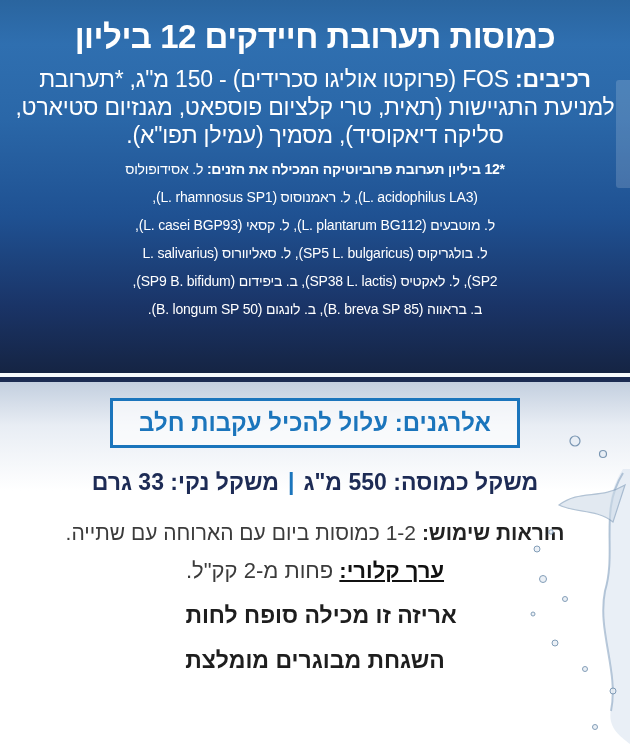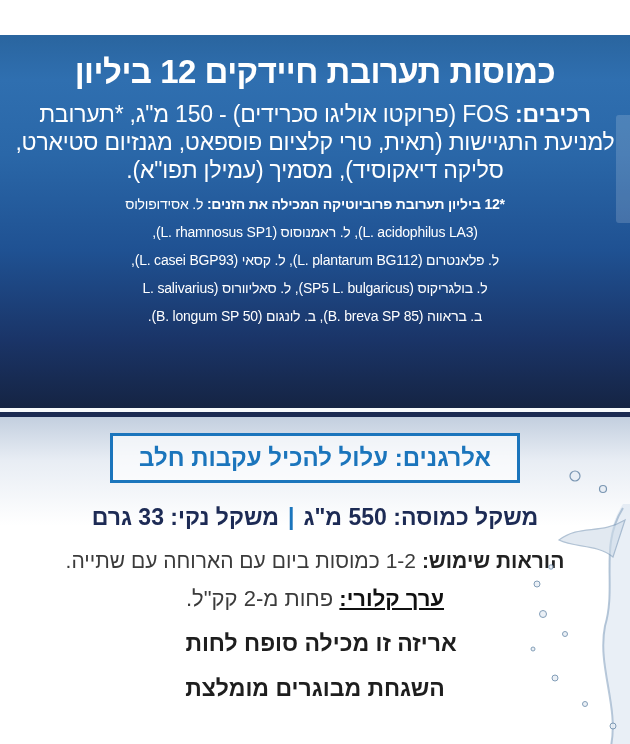--- a/index.html
+++ b/index.html
@@ -5,21 +5,20 @@
   html,body{margin:0;padding:0;background:#ffffff;}
   .screen{
     position:relative;width:630px;height:744px;overflow:hidden;
     font-family:"Liberation Sans","DejaVu Sans",sans-serif;
     background:#ffffff;
   }
   
   .blue-section{
     position:relative;height:373px;overflow:hidden;direction:rtl;text-align:center;color:#ffffff;
     background:linear-gradient(180deg,#2a659f 0%,#2f6fb0 12%,#2a67a8 32%,#1f5192 58%,#1a3467 82%,#152443 100%);
-    margin-top:35px;
   }
   .side-tab{
     position:absolute;right:0;top:80px;width:14px;height:108px;
     background:rgba(255,255,255,0.16);border-radius:3px 0 0 3px;
   }
   .label-title{padding-top:18px;font-size:33px;font-weight:bold;letter-spacing:-0.5px;white-space:nowrap;}
   .ingredients-block{margin-top:9px;font-size:23px;line-height:28px;letter-spacing:-0.2px;}
   .strains-block{margin-top:6px;font-size:14px;line-height:28px;letter-spacing:-0.2px;}
   .text-line{white-space:nowrap;}
   .bold{font-weight:bold;}
@@ -31,21 +30,21 @@
     position:relative;height:362px;direction:rtl;text-align:center;overflow:hidden;
     background:linear-gradient(180deg,#c3cfdf 0%,#e8edf4 12%,#ffffff 30%,#ffffff 100%);
   }
   .splash-svg{position:absolute;left:auto;right:0;top:45px;width:105px;height:317px;pointer-events:none;}
   .allergen-box{
     display:inline-block;margin-top:16px;border:3px solid #1b75bc;background:rgba(255,255,255,0.65);
     padding:8px 26px;font-size:24px;font-weight:bold;color:#1b75bc;white-space:nowrap;
   }
   .weight-line{margin-top:21px;font-size:23px;font-weight:bold;color:#1d2b55;white-space:nowrap;}
   .weight-sep{color:#1b75bc;padding:0 9px;font-weight:bold;}
-  .usage-line{margin-top:18px;font-size:21px;color:#3b3b3b;white-space:nowrap;}
+  .usage-line{margin-top:25px;font-size:21px;color:#3b3b3b;white-space:nowrap;}
   .usage-label{font-weight:bold;color:#222222;}
   .calorie-line{margin-top:13px;font-size:22px;color:#3b3b3b;white-space:nowrap;}
   .calorie-label{font-weight:bold;color:#111111;text-decoration:underline;}
   .notice-line{font-size:23px;font-weight:bold;color:#1e1e1e;white-space:nowrap;}
   .notice-first{margin-top:18px;padding-left:12px;}
   .notice-second{margin-top:18px;}
   .footer-line{margin-top:27px;font-size:21px;color:#3f3f3f;white-space:nowrap;}
 </style>
 </head>
 <body>
@@ -59,22 +58,23 @@
 
     <div class="ingredients-block">
       <div class="text-line"><span class="bold">רכיבים:</span><span> FOS (פרוקטו אוליגו סכרידים) - 150 מ"ג, *תערובת</span></div>
       <div class="text-line">למניעת התגיישות (תאית, טרי קלציום פוספאט, מגנזיום סטיארט,</div>
       <div class="text-line">סליקה דיאקוסיד), מסמיך (עמילן תפו"א).</div>
     </div>
 
     <div class="strains-block">
       <div class="text-line"><span class="bold">*12 ביליון תערובת פרוביוטיקה המכילה את הזנים:</span><span> ל. אסידופולוס</span></div>
       <div class="text-line">(L. acidophilus LA3), ל. ראמנוסוס (L. rhamnosus SP1),</div>
-      <div class="text-line">ל. פלאנטרום (L. plantarum BG112), ל. קסאי (L. casei BGP93),</div>
+      <div class="text-line">ל. מוטבעים (L. plantarum BG112), ל. קסאי (L. casei BGP93),</div>
       <div class="text-line">ל. בולגריקוס (SP5 L. bulgaricus), ל. סאליוורוס (L. salivarius</div>
+      <div class="text-line">SP2), ל. לאקטיס (SP38 L. lactis), ב. ביפידום (SP9 B. bifidum),</div>
       <div class="text-line">ב. בראווה (B. breva SP 85), ב. לונגום (B. longum SP 50).</div>
     </div>
   </div>
 
   <div class="divider-white"></div>
   <div class="navy-bar"></div>
 
   <div class="light-section">
 
     <svg class="splash-svg" viewBox="0 0 105 317">

